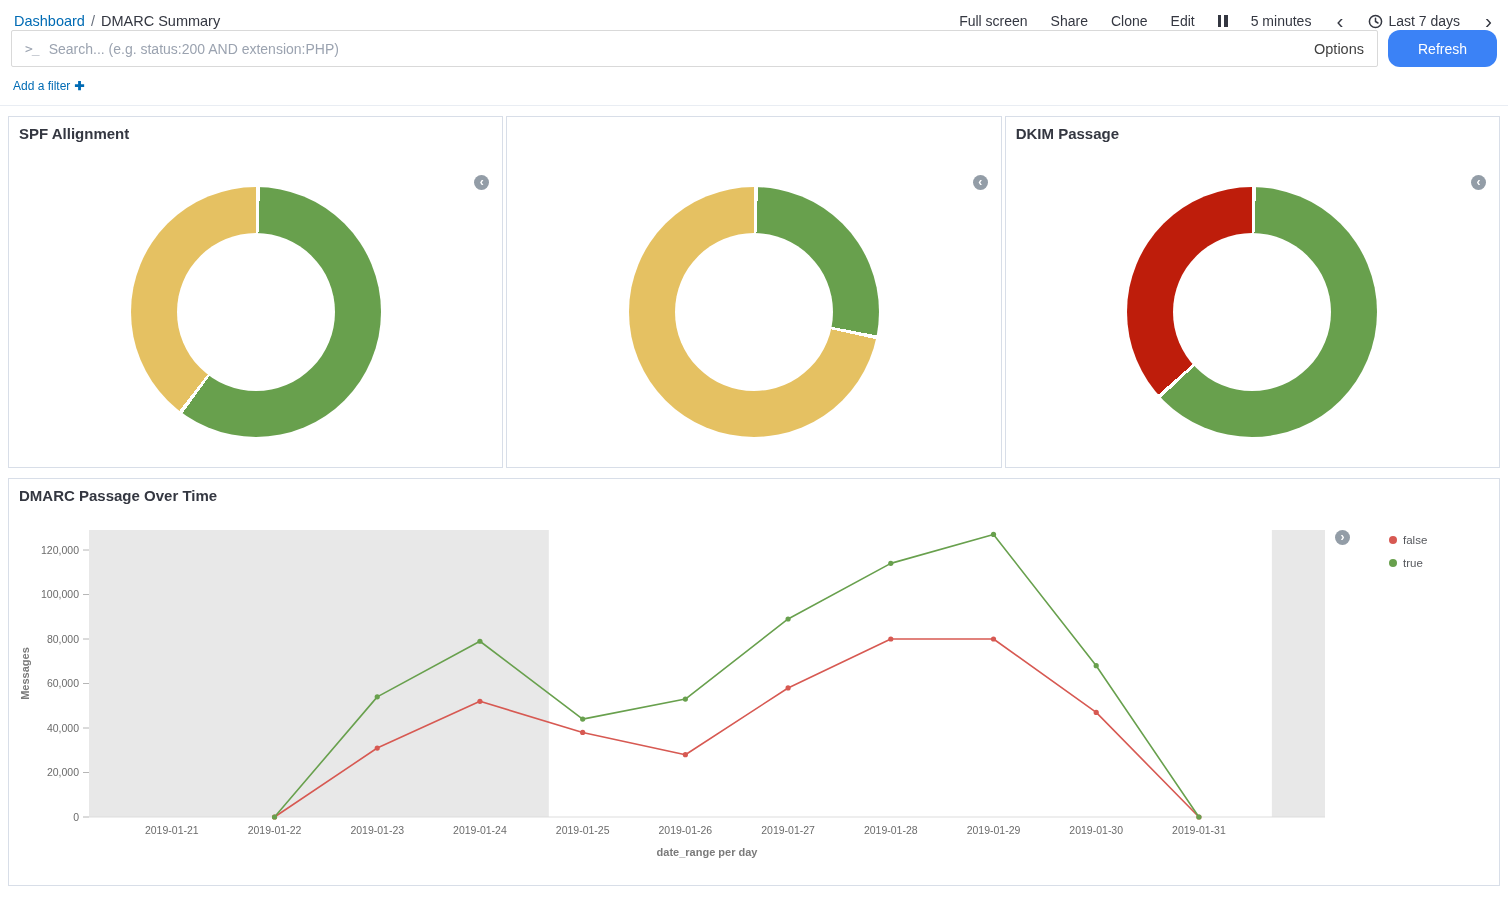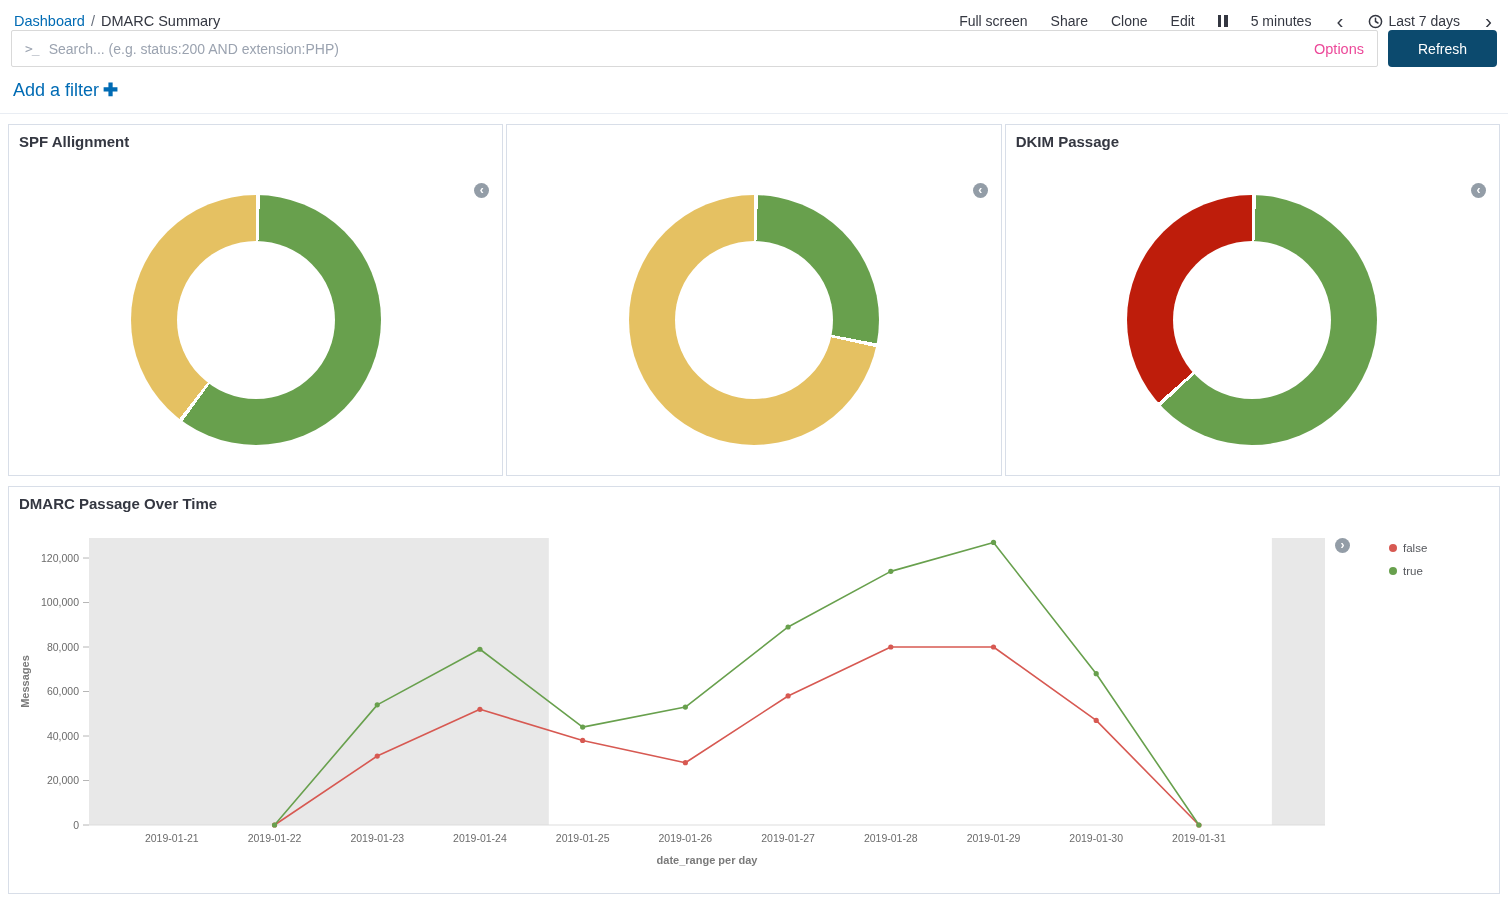--- a/index.html
+++ b/index.html
@@ -17,25 +17,25 @@
   .pause-icon i { display: block; width: 3.5px; height: 12px; background: #343741; }
   .chev { font-size: 21px; line-height: 14px; cursor: pointer; padding: 0 2px; }
   .time-range { display: inline-flex; align-items: center; gap: 5px; cursor: pointer; }
 
   
   .query-row { display: flex; gap: 10px; padding: 4px 11px 3px; align-items: stretch; }
   .search-box { flex: 1; display: flex; align-items: center; height: 37px; border: 1px solid #D9D9D9; border-radius: 2px; background: #fff; padding: 0 13px; }
   .prompt-icon { font-family: "DejaVu Sans Mono", monospace; font-size: 13px; color: #9BA3B0; margin-right: 10px; letter-spacing: -1px; }
   .search-box input { flex: 1; border: none; outline: none; font-size: 14px; font-family: inherit; color: #343741; }
   .search-box input::placeholder { color: #9BA3B0; }
-  .options-link { color: #ec4899; font-size: 14.5px; cursor: pointer; margin-left: 10px; }
-  .refresh-btn { width: 109px; background: #0c4a6e; color: #fff; border: none; border-radius: 4px; font-size: 14px; font-family: inherit; cursor: pointer; }
-
-  
-  .filter-row { padding: 9px 13px 12px; font-size: 18px; border-bottom: 1px solid #E9EDF3; }
+  .options-link { color: #404040; font-size: 14.5px; cursor: pointer; margin-left: 10px; }
+  .refresh-btn { width: 109px; background: #3b82f6; color: #fff; border: none; border-radius: 12px; font-size: 14px; font-family: inherit; cursor: pointer; }
+
+  
+  .filter-row { padding: 9px 13px 12px; font-size: 12px; border-bottom: 1px solid #E9EDF3; }
   .filter-row a { color: #006BB4; text-decoration: none; cursor: pointer; }
   .filter-row .plus { color: #006BB4; font-weight: bold; margin-left: 4px; }
 
   
   .dashboard { padding: 10px 8px 0; }
   .panel-grid { display: flex; gap: 3px; }
   .panel { background: #fff; border: 1px solid #D8DEE8; position: relative; }
   .panel.pie { flex: 1; height: 352px; }
   .panel-title { font-size: 15px; color: #343741; padding: 8px 10px; cursor: default; }
   .legend-toggle { position: absolute; top: 58px; right: 13px; width: 15px; height: 15px; border-radius: 50%;

